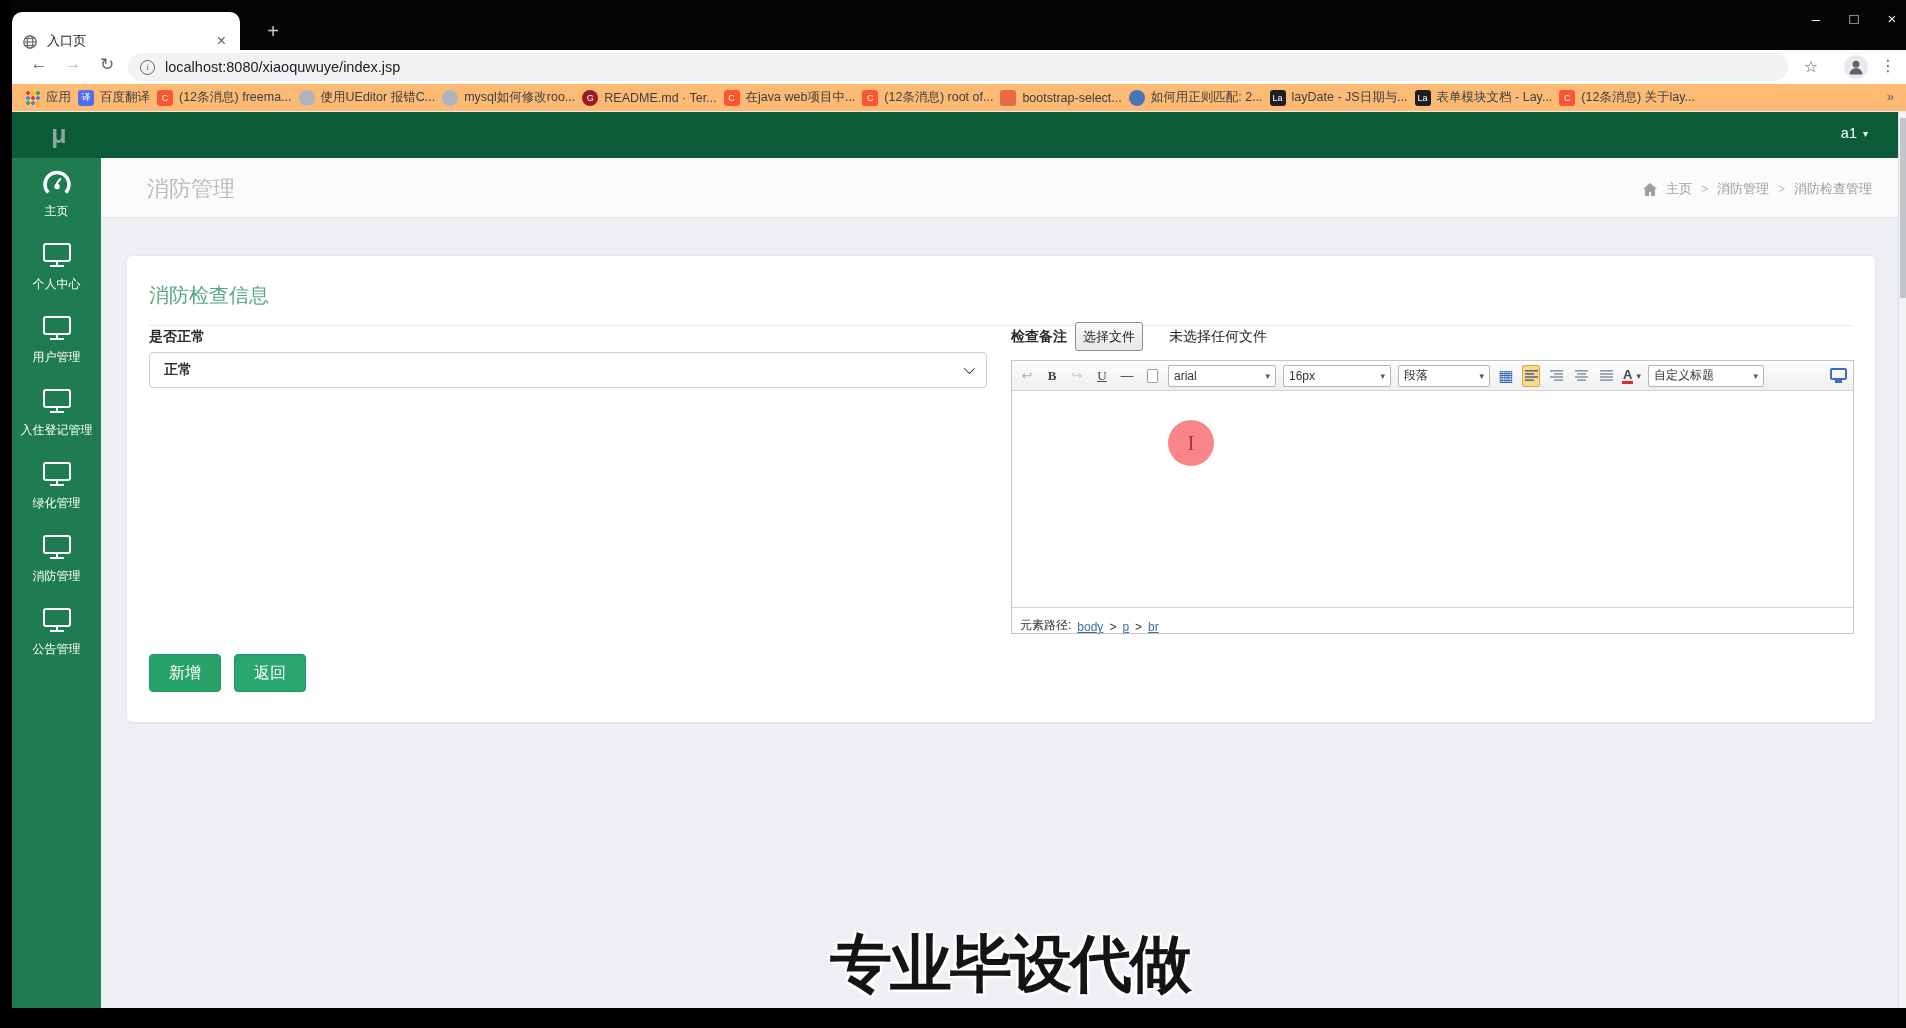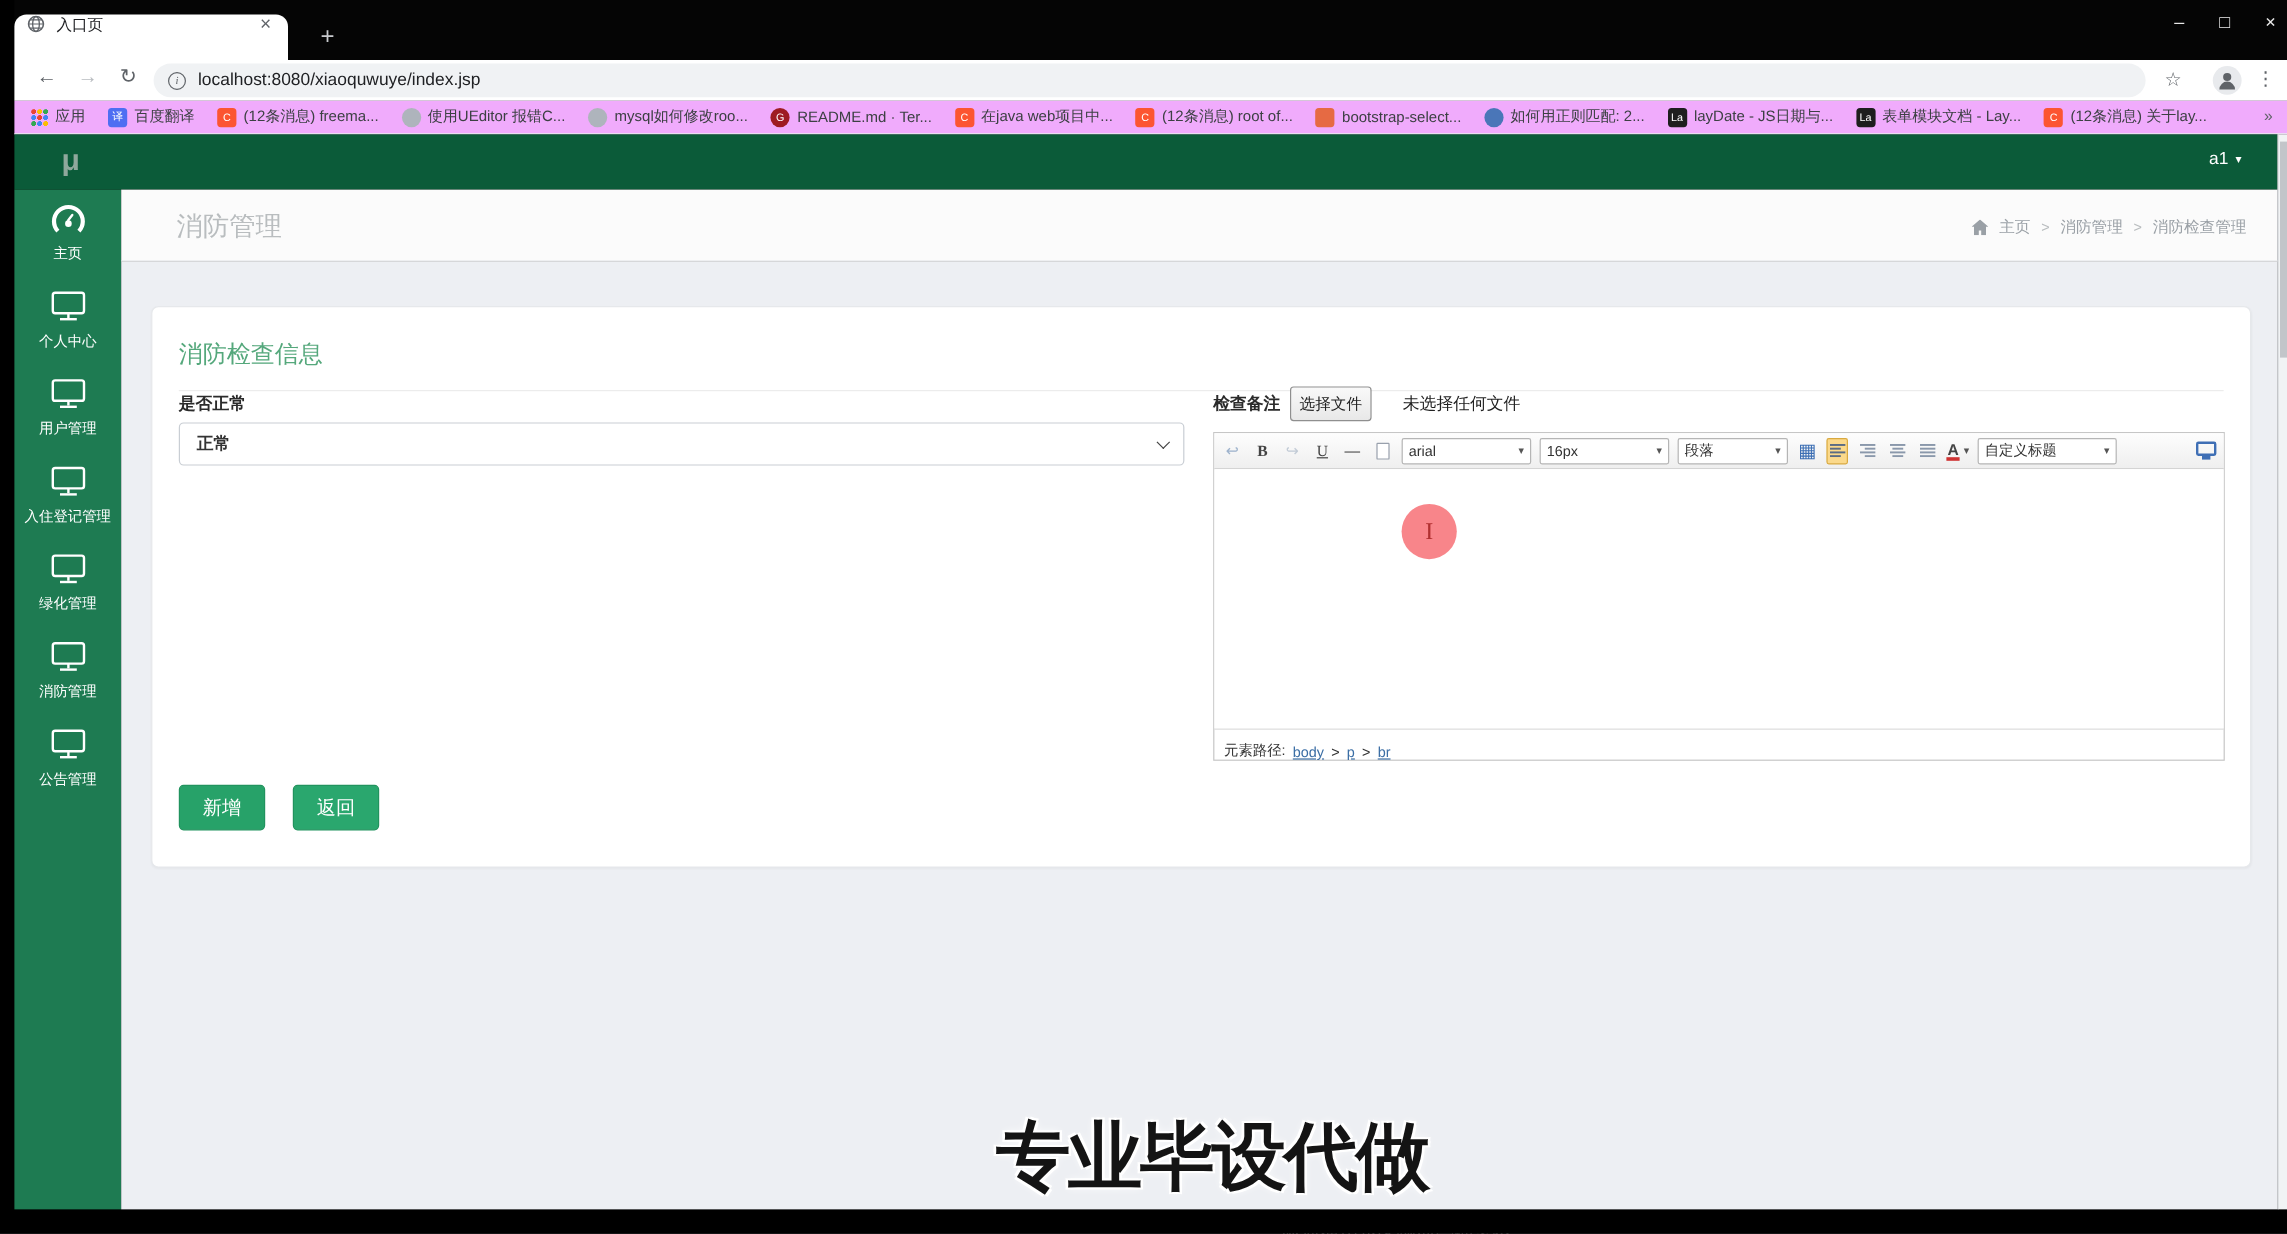--- a/index.html
+++ b/index.html
@@ -2,37 +2,37 @@
 <html><head>
 <meta charset="utf-8">
 <style>
   * { margin:0; padding:0; box-sizing:border-box; }
   html,body { background:#000; }
   body { font-family:"Liberation Sans","DejaVu Sans",sans-serif; }
   .stage { position:relative; width:1906px; height:1028px; background:#000; overflow:hidden; }
 
   
   .tabbar { position:absolute; left:12px; top:0; right:0; height:50px; background:#050505; }
-  .tab { position:absolute; left:0; top:12px; width:228px; height:38px; background:#fff; border-radius:10px 10px 0 0; display:flex; align-items:flex-start; padding:0 10px; }
+  .tab { position:absolute; left:0; top:12px; width:228px; height:38px; background:#fff; border-radius:10px 10px 0 0; display:flex; align-items:flex-end; padding:0 10px; }
   .tab-title { font-size:13px; color:#202124; margin-left:9px; flex:1; white-space:nowrap; overflow:hidden; }
   .tab-close { color:#5f6368; font-size:16px; cursor:default; padding:0 4px; }
   .newtab { position:absolute; left:248px; top:18px; width:26px; height:26px; color:#c8cace; font-size:20px; display:flex; align-items:center; justify-content:center; }
   .winbtns { position:absolute; right:6px; top:10px; display:flex; gap:22px; color:#e8e8e8; font-size:15px; }
   .winbtns span { width:16px; text-align:center; }
 
   .urlrow { position:absolute; left:12px; top:50px; right:0; height:34px; background:#fff; }
   .navbtn { position:absolute; top:4px; font-size:17px; color:#5f6368; width:26px; text-align:center; }
   .addr { position:absolute; left:116px; top:3px; right:118px; height:28px; background:#f0f2f4; border-radius:14px; display:flex; align-items:center; padding:0 12px; }
   .info-i { width:15px; height:15px; border:1.4px solid #5f6368; border-radius:50%; color:#5f6368; font-size:9px; display:flex; align-items:center; justify-content:center; font-style:italic; font-family:"Liberation Serif",serif; }
   .url-text { font-size:14.5px; color:#202124; margin-left:10px; }
   .star { position:absolute; right:88px; top:7px; color:#5f6368; font-size:16px; }
   .avatar { position:absolute; right:38px; top:5px; width:24px; height:24px; border-radius:50%; background:#e8eaed; display:flex; align-items:center; justify-content:center; overflow:hidden; }
   .kebab { position:absolute; right:10px; top:6px; color:#5f6368; font-size:16px; letter-spacing:0; }
 
-  .bmrow { position:absolute; left:12px; top:84px; right:0; height:28px; background:#f0abfc; border-bottom:1px solid #e8eaed; display:flex; align-items:center; padding-left:14px; gap:19px; overflow:hidden; }
+  .bmrow { position:absolute; left:12px; top:84px; right:0; height:28px; background:#fdba74; border-bottom:1px solid #e8eaed; display:flex; align-items:center; padding-left:14px; gap:7px; overflow:hidden; }
   .bm { display:flex; align-items:center; gap:6px; font-size:12.5px; color:#3c4043; white-space:nowrap; }
   .bmi { width:16px; height:16px; border-radius:3px; color:#fff; font-size:9px; display:flex; align-items:center; justify-content:center; flex:0 0 auto; }
   .bmi.circle { border-radius:50%; }
   .bm-grid { width:14px; height:14px; background:
       radial-gradient(circle 2px at 2px 2px,#ea4335 98%,transparent),
       radial-gradient(circle 2px at 7px 2px,#fbbc05 98%,transparent),
       radial-gradient(circle 2px at 12px 2px,#34a853 98%,transparent),
       radial-gradient(circle 2px at 2px 7px,#4285f4 98%,transparent),
       radial-gradient(circle 2px at 7px 7px,#ea4335 98%,transparent),
       radial-gradient(circle 2px at 12px 7px,#4285f4 98%,transparent),
@@ -88,21 +88,21 @@
   .tbl-glyph { color:#3d6fb4; font-size:16px; }
   .a-color { font-weight:bold; border-bottom:3px solid #cf3333; line-height:1; padding:0 1px; }
   .kmon { position:relative; width:17px; height:12px; border:2px solid #3f6fb5; border-radius:2px; margin-bottom:4px; }
   .kmon::after { content:""; position:absolute; left:3px; bottom:-5px; width:7px; height:3px; background:#3f6fb5; }
   .econtent { position:relative; height:216px; background:#fff; }
   .cursor-dot { position:absolute; left:156px; top:29px; width:46px; height:46px; border-radius:50%; background:rgba(246,106,112,.82); display:flex; align-items:center; justify-content:center; }
   .ibeam { color:#b03030; font-size:20px; font-family:"Liberation Serif",serif; }
   .estatus { height:27px; border-top:1px solid #d4d4d4; display:flex; align-items:flex-end; gap:6px; padding:0 8px; font-size:12px; color:#333; }
   .estatus a { color:#3b6ea5; text-decoration:underline; }
 
-  .btnrow { position:absolute; left:22px; top:398px; display:flex; gap:23px; }
+  .btnrow { position:absolute; left:22px; top:398px; display:flex; gap:13px; }
   .gbtn { height:38px; padding:0 19px; background:#27a269; border:1px solid #21935e; border-radius:4px; color:#fff; font-size:16px; display:flex; align-items:center; justify-content:center; }
 
   
   .wm-sub { position:absolute; left:760px; top:972px; width:500px; text-align:right; font-size:16px; color:#c9c9c9; z-index:4;margin-top:48px; }
   .wm-main { position:absolute; left:760px; top:922px; width:500px; text-align:center; font-size:62px; font-weight:900; color:#141414; letter-spacing:-2px; z-index:5;
              text-shadow:-2px -2px 0 #fff, 2px -2px 0 #fff, -2px 2px 0 #fff, 2px 2px 0 #fff, 0 0 8px #fff; }
   .bottombar { position:absolute; left:0; right:0; bottom:0; height:20px; background:#000; z-index:6; }
   .scrollbar { position:absolute; right:0; top:112px; width:8px; bottom:20px; background:#f1f3f4; border-left:1px solid #dadce0; }
   .scroll-thumb { position:absolute; left:1px; right:0; top:6px; height:180px; background:#c2c5c9; }
 </style>

